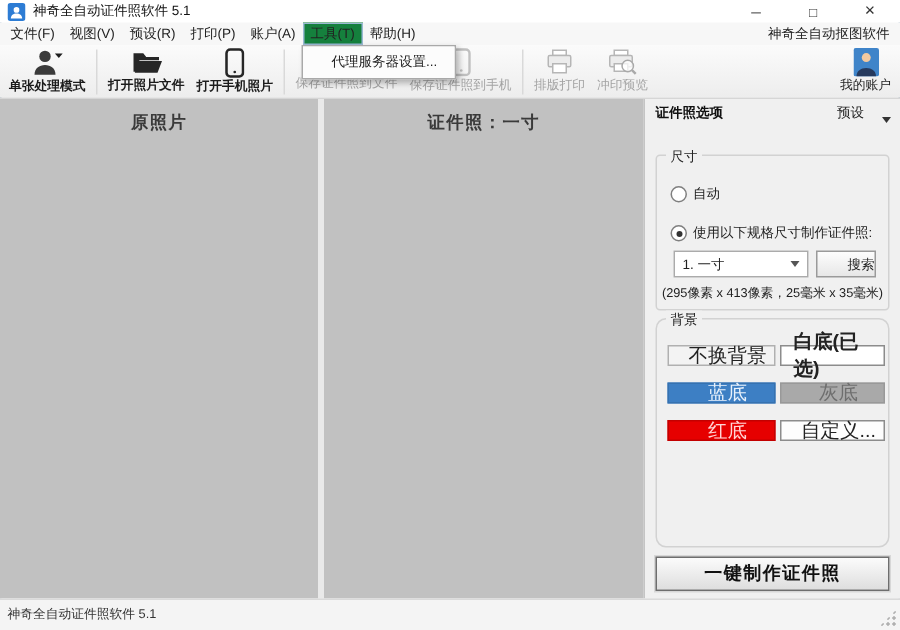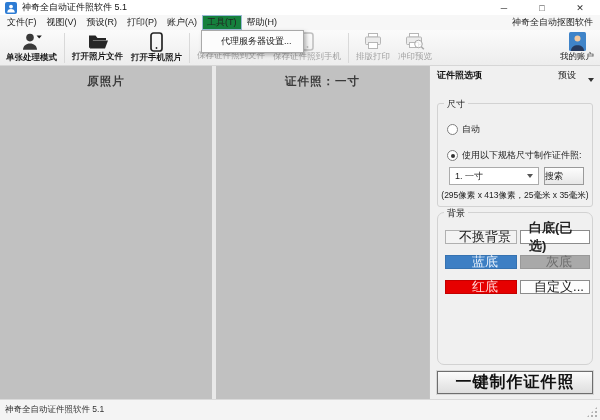--- a/index.html
+++ b/index.html
@@ -73,38 +73,38 @@
   .radio { width:11px; height:11px; border-radius:50%; border:1px solid #7f7f7f; background:#fff;
            position:relative; flex:0 0 auto; }
   .radio.sel::after { content:''; position:absolute; left:2.5px; top:2.5px; width:4px; height:4px;
                       border-radius:50%; background:#333; }
   .r1 { top:19px; } .r2 { top:45px; }
   .combo-row { position:absolute; top:63px; left:11px; right:8px; height:18px; display:flex; gap:5px; }
   .combo { flex:1; background:#fff; border:1px solid #ababab; display:flex; align-items:center;
            padding:0 5px; justify-content:space-between; cursor:default; }
   .combo .caret { border-top-color:#555; }
   .searchbtn { width:40px; background:linear-gradient(#fdfdfd,#e7e7e7); border:1px solid #9a9a9a;
-               display:flex; align-items:center; justify-content:flex-start; cursor:default; }
+               display:flex; align-items:center; justify-content:flex-end; cursor:default; }
   .dims { position:absolute; top:86px; left:0; right:0; text-align:center; font-size:8.5px; color:#222;
           white-space:nowrap; }
 
   .bg-grid { position:absolute; top:17px; left:7px; display:grid;
              grid-template-columns:72px 70px; gap:11px 3px; }
   .bgbtn { height:14px; display:flex; align-items:center; justify-content:center;
            border:1px solid #b0b0b0; background:#f3f3f3; font-size:13px; color:#222; cursor:default;padding-left:8px; }
   .bgbtn.white  { background:#fff; border-color:#8c8c8c; font-weight:bold; }
   .bgbtn.blue   { background:var(--blue-bg,#3d7fc4); border-color:#3672b0; color:#e8f1fb; }
   .bgbtn.red    { background:var(--red-bg,#e60000); border-color:#c30000; color:#ffd6d6; }
   .bgbtn.gray   { background:var(--gray-bg,#a9a9a9); border-color:#999; color:#6e6e6e; }
   .bgbtn.custom { background:#fdfdfd; border-color:#8c8c8c; }
 
   .makebtn { position:absolute; top:305px; left:7px; right:7px; height:23px;
              background:linear-gradient(#fbfbfb,#dedede); border:1px solid #6e6e6e;
              box-shadow:0 0 0 1px #d7d7d7; display:flex; align-items:center; justify-content:center;
-             font-size:16px; font-weight:bold; color:#111; cursor:default;
+             font-size:12px; font-weight:bold; color:#111; cursor:default;
              font-family:"DejaVu Serif","Liberation Serif",serif; letter-spacing:1px; }
 
   
   .statusbar { position:absolute; left:0; right:0; bottom:0; height:21px; background:#f4f4f4;
                border-top:1px solid #dadada; display:flex; align-items:center; padding-left:5px; }
   .statusbar .stext { font-size:8.5px; color:#333; }
   .grip { position:absolute; right:2px; bottom:2px; width:12px; height:12px;
           background-image:radial-gradient(#b0b0b0 1px, transparent 1.2px);
           background-size:4px 4px; clip-path:polygon(100% 0, 100% 100%, 0 100%); }
 </style>

